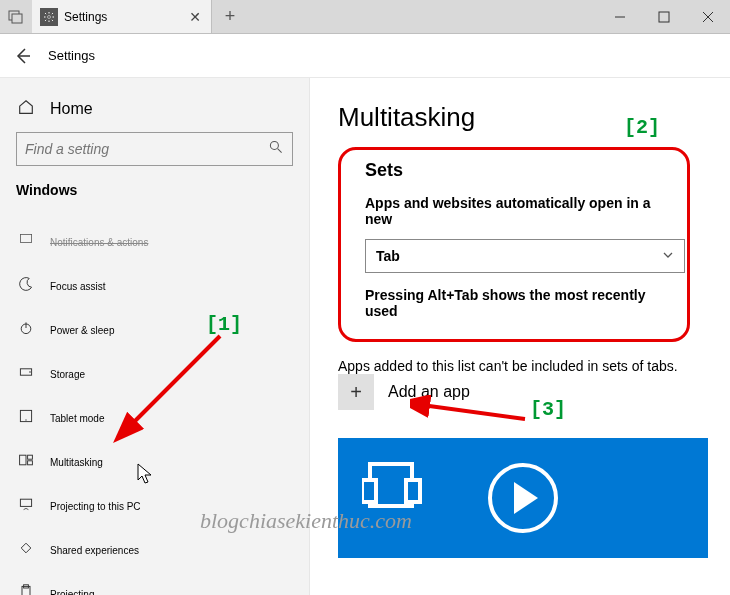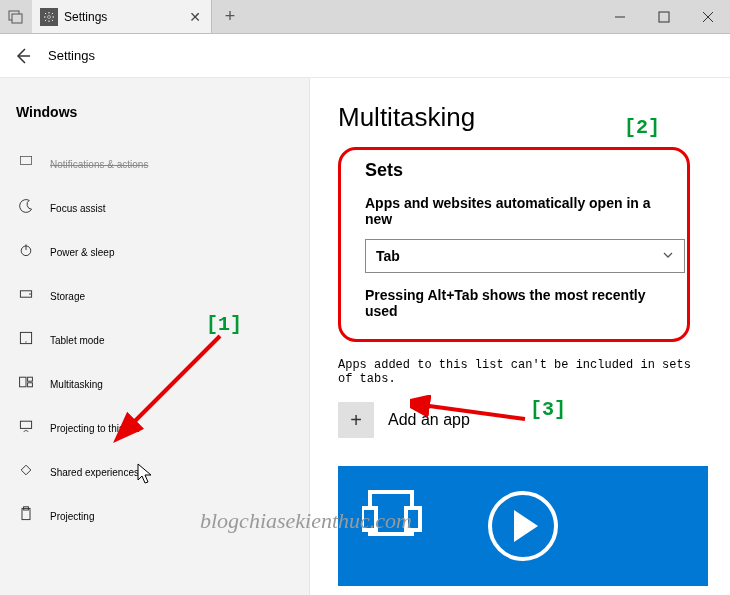--- a/index.html
+++ b/index.html
@@ -34,21 +34,21 @@
   .nav li .icon { width: 20px; text-align: center; display:flex; align-items:center; justify-content:center; }
 
   .content { flex: 1; padding: 24px 22px 0 28px; overflow: hidden; position:relative; }
   .page-title { font-size: 26px; font-weight: 400; margin-bottom: 14px; }
   .sets-box { border: 3px solid #e60000; border-radius: 18px; padding: 10px 14px 14px 24px; width: 352px; position:relative;font-weight:bold; }
   .sets-heading { font-size: 18px; margin-bottom: 10px; display:inline-block;}
   .field-label { font-size: 14px; margin: 4px 0 6px 0; }
   .dropdown { width: 320px; height: 34px; border: 1px solid #888; background: #fff; display: flex; align-items: center; padding: 0 10px; font-size: 14px; justify-content: space-between; margin-bottom: 14px; margin-top: 12px; }
   .chev { width: 12px; }
 
-  .list-note { font-size: 12px; margin: 16px 0 16px 0; font-family: Liberation Mono, monospace; }
+  .list-note { font-size: 14px; margin: 16px 0 0 0; }
   .add-app { display: flex; align-items: center; gap: 14px; }
   .plus-box { width: 36px; height: 36px; background: #e0e0e0; display:flex; align-items:center; justify-content:center; font-size: 20px; color:#333; }
 
   .video-tile { margin-top: 28px; width: 370px; height: 120px; background: #0078d4; position: relative; display:flex; align-items:center; justify-content:center; }
   .video-icon { position:absolute; left: 24px; top: 18px; }
   .play-circle { width: 70px; height:70px; border: 4px solid #fff; border-radius:50%; display:flex; align-items:center; justify-content:center; }
   .play-triangle { width:0; height:0; border-left: 24px solid #fff; border-top: 16px solid transparent; border-bottom: 16px solid transparent; margin-left:6px;}
 
   .annot { position:absolute; font-family: "Courier New", monospace; font-weight: bold; font-size: 20px; color: #009933; pointer-events:none; }
   .annot1 { left: 206px; top: 313px; }
@@ -108,20 +108,37 @@
         <line x1="6" y1="10" x2="18" y2="10" stroke="#333" stroke-width="1.5"></line>
       </svg>
   </span>
   <span class="header-title">Settings</span>
 </div>
 
 <div class="body">
 
   <div class="sidebar">
     <div class="side-pad">
+      <div class="home-row">
+        <span class="icon">
+          <svg width="18" height="18" viewBox="0 0 20 20">
+              <path d="M3 9 L10 3 L17 9 V17 H3 Z" stroke="#333" fill="none" stroke-width="1.3"></path>
+            </svg>
+        </span>
+        <span>Home</span>
+      </div>
+      <div class="search-box">
+        <input placeholder="Find a setting" style="">
+        <span>
+          <svg width="16" height="16" viewBox="0 0 20 20">
+              <circle cx="8" cy="8" r="5" stroke="#555" fill="none" stroke-width="1.3"></circle>
+              <line x1="12" y1="12" x2="17" y2="17" stroke="#555" stroke-width="1.3"></line>
+            </svg>
+        </span>
+      </div>
       <div class="section-label">Windows</div>
     </div>
     <ul class="nav">
       <li style="text-decoration:line-through; color:#888;">
         <span class="icon">
             <svg width="16" height="16" viewBox="0 0 20 20">
               <rect x="3" y="3" width="14" height="10" stroke="#555" fill="none"></rect>
             </svg>
           </span>
         <span>Notifications &amp; actions</span>

